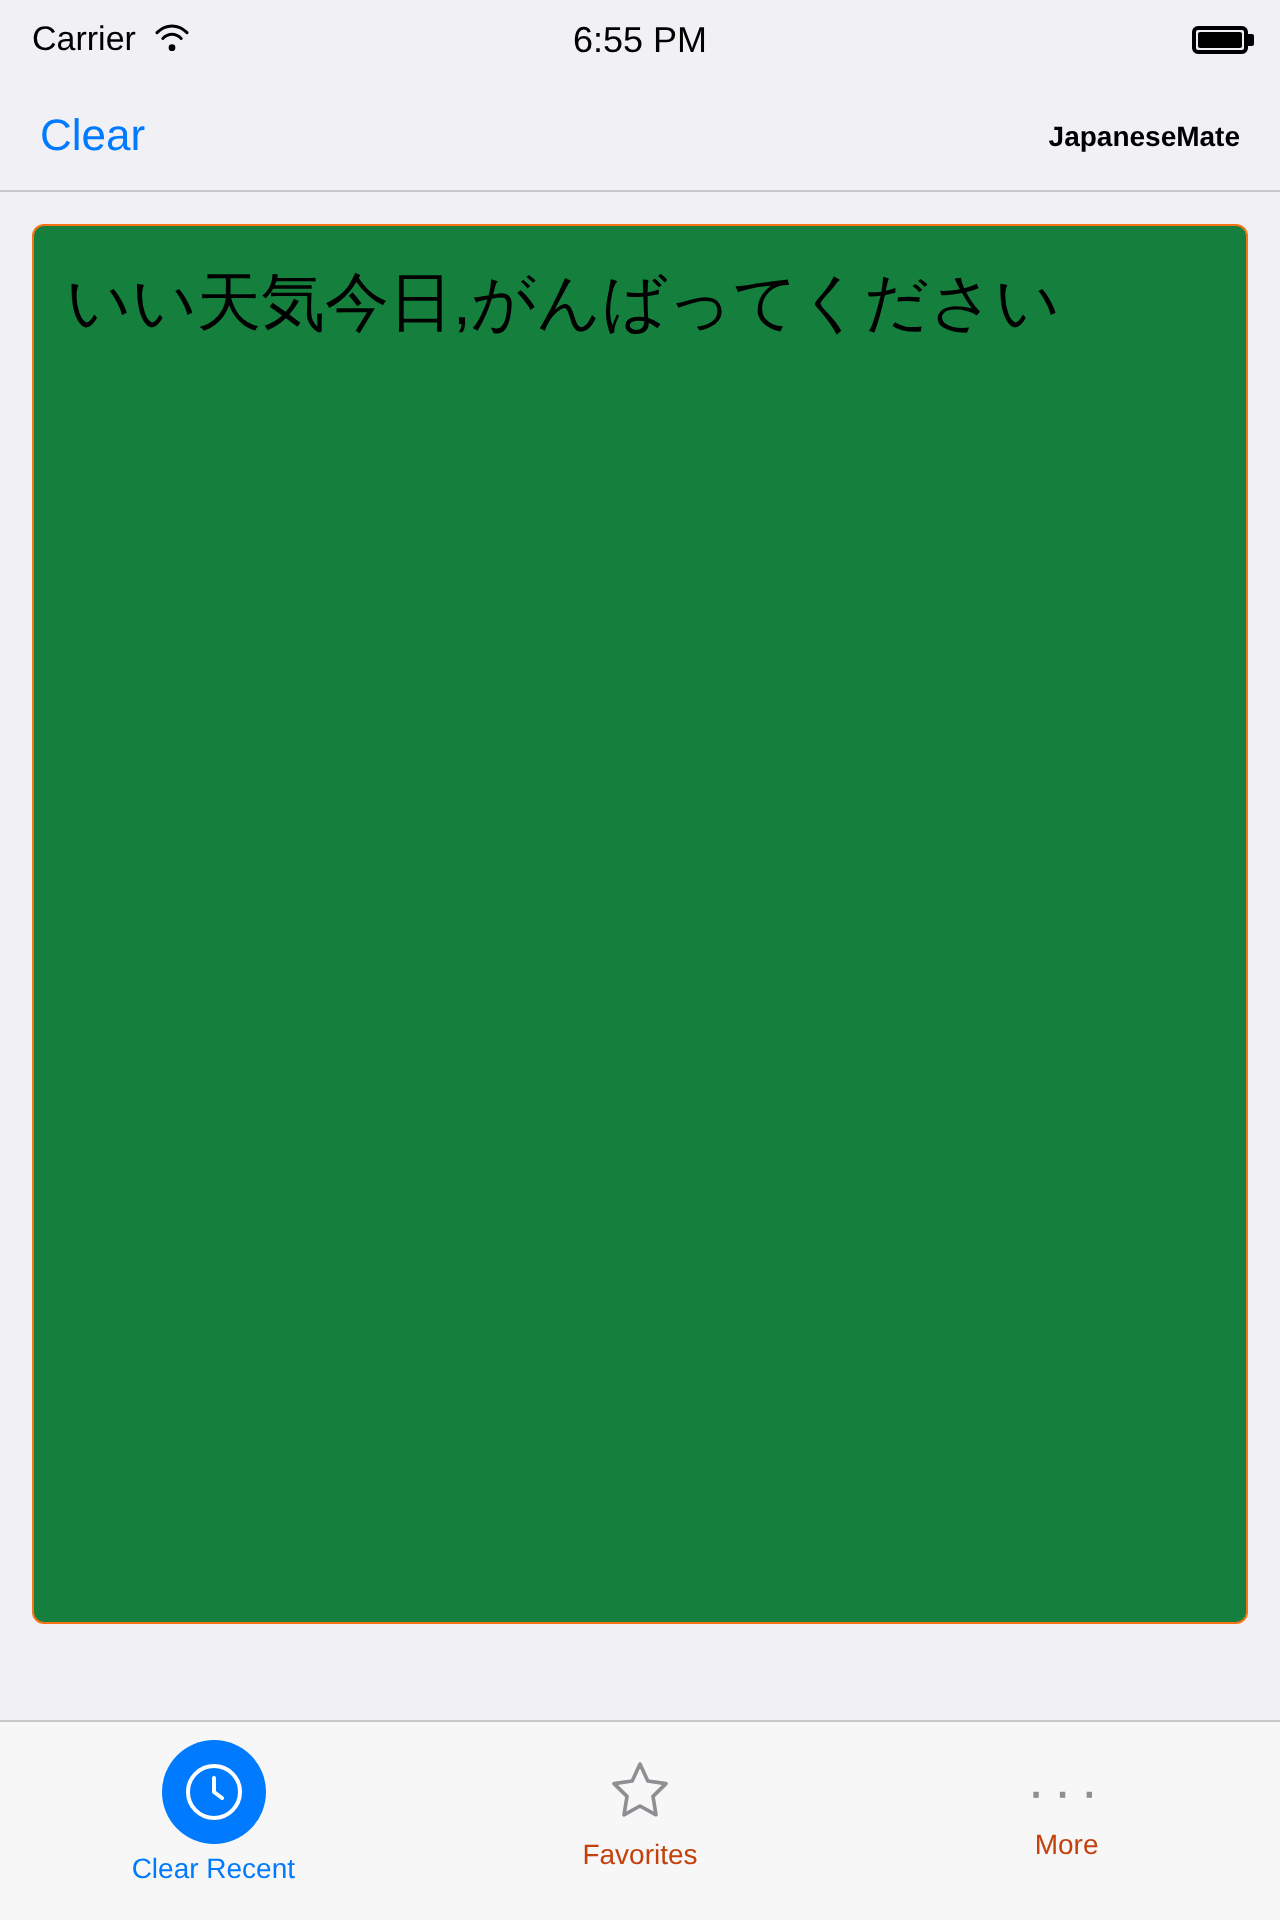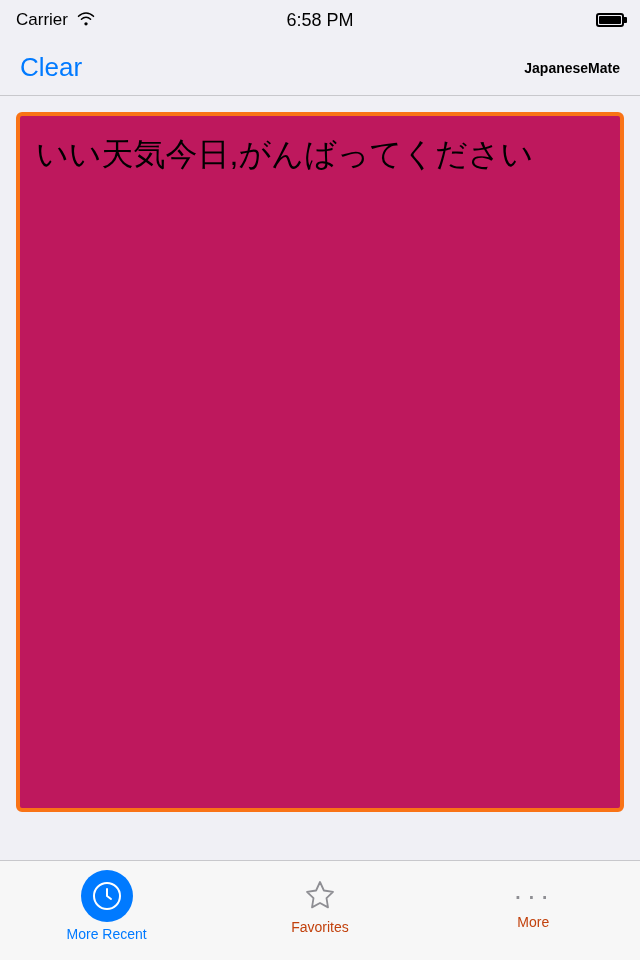--- a/index.html
+++ b/index.html
@@ -92,21 +92,21 @@
       height: 56px;
       background: #f0f0f5;
       display: flex;
       align-items: center;
       justify-content: space-between;
       padding: 0 20px;
       border-bottom: 1px solid #c8c8cc;
     }
 
     .nav-clear {
-      font-size: 26px;
+      font-size: 22px;
       color: #007aff;
       cursor: pointer;
       background: none;
       border: none;
       padding: 0;
     }
 
     .nav-title {
       font-size: 14px;
       font-weight: 700;
@@ -125,22 +125,22 @@
     
     .main-content {
       width: 100%;
       padding: 16px;
       background: #f0f0f5;
     }
 
     .text-area-container {
       width: 100%;
       height: 700px;
-      background: #be185d;
-      border: 4px solid #f97316;
+      background: #15803d;
+      border: 1px solid #f97316;
       border-radius: 6px;
       padding: 16px;
       overflow: hidden;
     }
 
     .japanese-text {
       font-size: 32px;
       color: #000;
       line-height: 1.4;
       font-family: -apple-system, 'Hiragino Sans', 'Yu Gothic', sans-serif;
@@ -214,21 +214,21 @@
   <div class="status-left">
     <span>Carrier</span>
     <span class="wifi-icon">
       <svg viewBox="0 0 24 18" fill="none" xmlns="http://www.w3.org/2000/svg">
         <path d="M12 14a2 2 0 110 4 2 2 0 010-4z" fill="#000"></path>
         <path d="M6.5 10.5C8 9 9.9 8 12 8s4 1 5.5 2.5" stroke="#000" stroke-width="1.8" stroke-linecap="round" fill="none"></path>
         <path d="M3 7C5.8 4.2 8.7 3 12 3s6.2 1.2 9 4" stroke="#000" stroke-width="1.8" stroke-linecap="round" fill="none"></path>
       </svg>
     </span>
   </div>
-  <div class="status-time">6:58 PM</div>
+  <div class="status-time">6:55 PM</div>
   <div class="status-right">
     <div class="battery-icon">
       <div class="battery-fill"></div>
     </div>
   </div>
 </div>
 
 <div class="nav-bar">
   <button class="nav-clear">Clear</button>
   <span class="nav-title">JapaneseMate</span>
@@ -242,21 +242,21 @@
 
 <div class="tab-bar">
 
   <div class="tab-item">
     <div class="tab-icon-circle">
       <svg class="clock-icon" viewBox="0 0 30 30" fill="none" xmlns="http://www.w3.org/2000/svg">
         <circle cx="15" cy="15" r="13" stroke="white" stroke-width="2" fill="none"></circle>
         <path d="M15 8v7l4 3" stroke="white" stroke-width="2" stroke-linecap="round" stroke-linejoin="round"></path>
       </svg>
     </div>
-    <span class="tab-label-active">More Recent</span>
+    <span class="tab-label-active">Clear Recent</span>
   </div>
 
   <div class="tab-item">
     <svg class="star-icon" viewBox="0 0 38 38" fill="none" xmlns="http://www.w3.org/2000/svg">
       <path d="M19 5l3.9 8.5 9.1 1.3-6.5 6.4 1.5 9.2L19 26l-8 4.4 1.5-9.2L6 14.8l9.1-1.3z" stroke="#8e8e93" stroke-width="1.8" fill="none" stroke-linejoin="round"></path>
     </svg>
     <span class="tab-label-inactive">Favorites</span>
   </div>
 
   <div class="tab-item">

